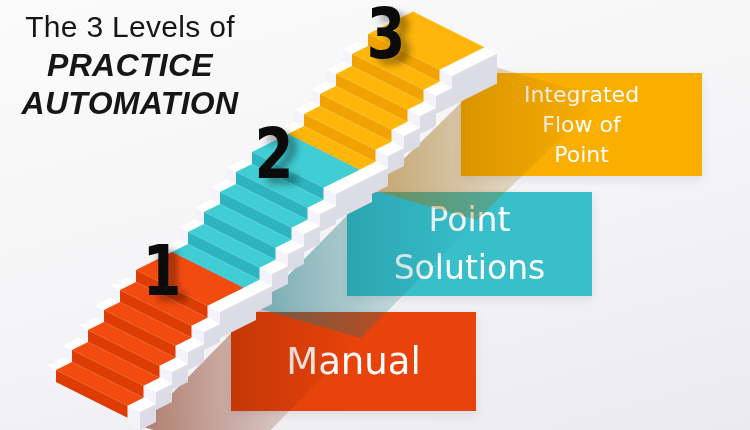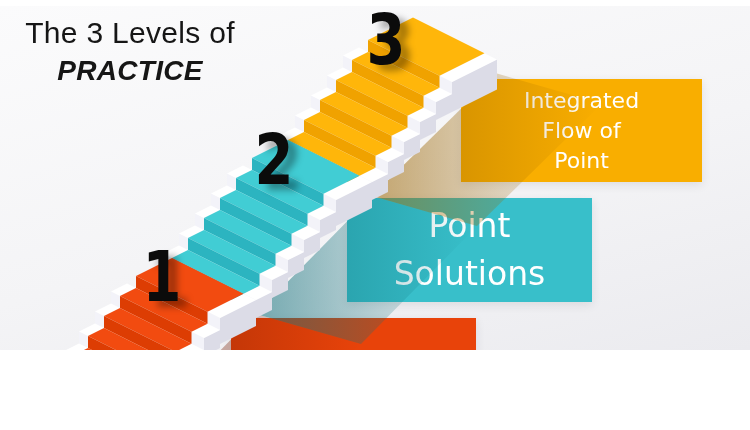--- a/index.html
+++ b/index.html
@@ -1,31 +1,30 @@
 <!DOCTYPE html>
 <html><head>
 <meta charset="utf-8">
 <style>
   html,body{margin:0;padding:0;}
   .canvas{
     position:relative;
-    width:750px;height:344px;
+    width:750px;height:430px;
     overflow:hidden;
     background:linear-gradient(165deg,#fbfbfc 0%,#f4f4f6 55%,#ebebef 100%);
     font-family:"DejaVu Sans",sans-serif;
-    margin-top:6px;
   }
   
   .title{
     position:absolute;left:2px;top:8px;width:256px;
     text-align:center;color:#161616;z-index:4;
     font-family:"Liberation Sans",sans-serif;
   }
   .title .t1{font-size:30px;font-weight:400;line-height:38px;letter-spacing:.3px;}
-  .title .t2{font-size:28px;font-weight:700;font-style:italic;line-height:38px;letter-spacing:.3px;}
+  .title .t2{font-size:32px;font-weight:700;font-style:italic;line-height:38px;letter-spacing:.3px;}
   
   .box{
     position:absolute;z-index:1;
     display:flex;flex-direction:column;align-items:center;justify-content:center;
     color:#fff;text-align:center;
     box-shadow:0 3px 9px rgba(40,40,60,.10);
   }
   #box1{left:231px;top:312px;width:245px;height:99px;font-size:37px;line-height:44px;}
   #box2{left:347px;top:192px;width:245px;height:104px;font-size:33px;line-height:48px;}
   #box3{left:461px;top:73px;width:241px;height:103px;font-size:22px;line-height:30px;}
@@ -43,20 +42,21 @@
   #num3{left:386px;top:34px;}
 </style>
 </head>
 <body>
 
 <div class="canvas">
 
   <header class="title" style="color: rgb(22, 22, 22);">
     <div class="t1">The 3 Levels of</div>
     <div class="t2">PRACTICE</div>
+    <div class="t2">AUTOMATION</div>
   </header>
 
   <div class="box" id="box1" style="background: rgb(232, 67, 10); color: rgb(255, 255, 255);">
     <span>Manual</span>
   </div>
   <div class="box" id="box2" style="background: rgb(56, 191, 202); color: rgb(255, 255, 255);">
     <span>Point</span>
     <span>Solutions</span>
   </div>
   <div class="box" id="box3" style="background: rgb(249, 174, 0); color: rgb(255, 255, 255);">

